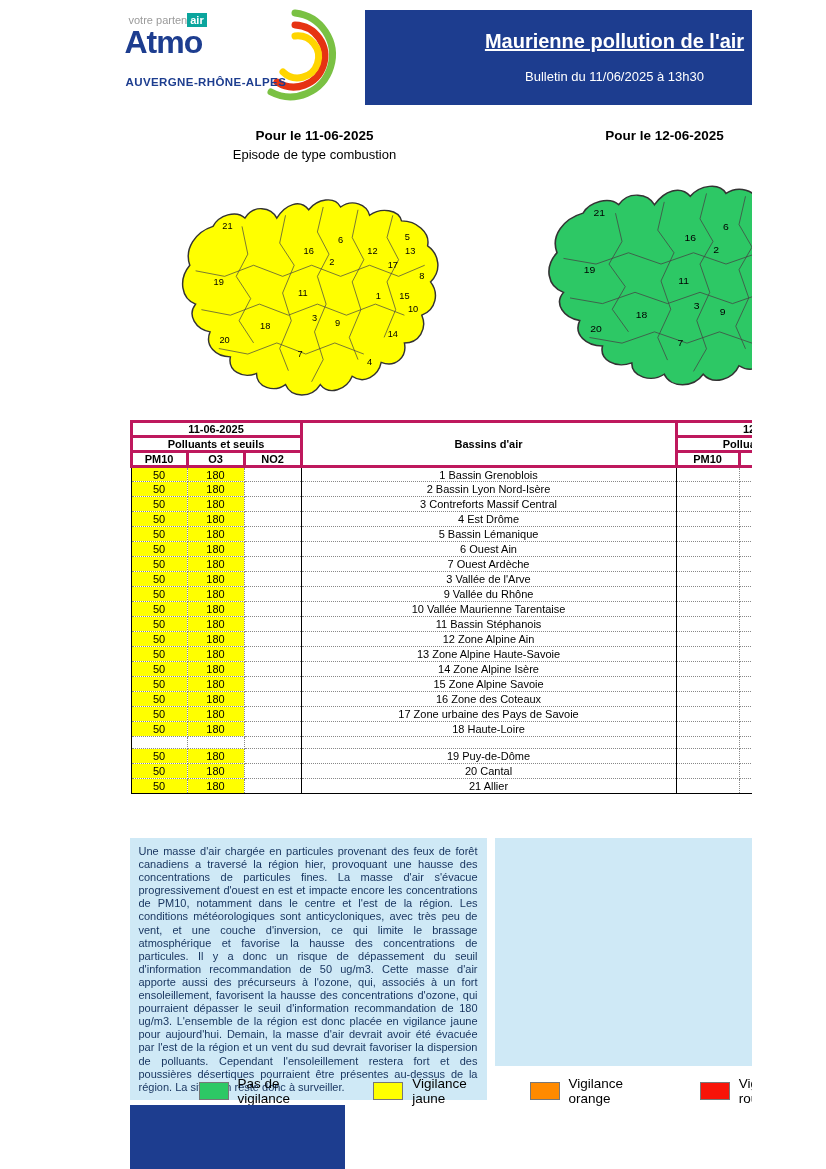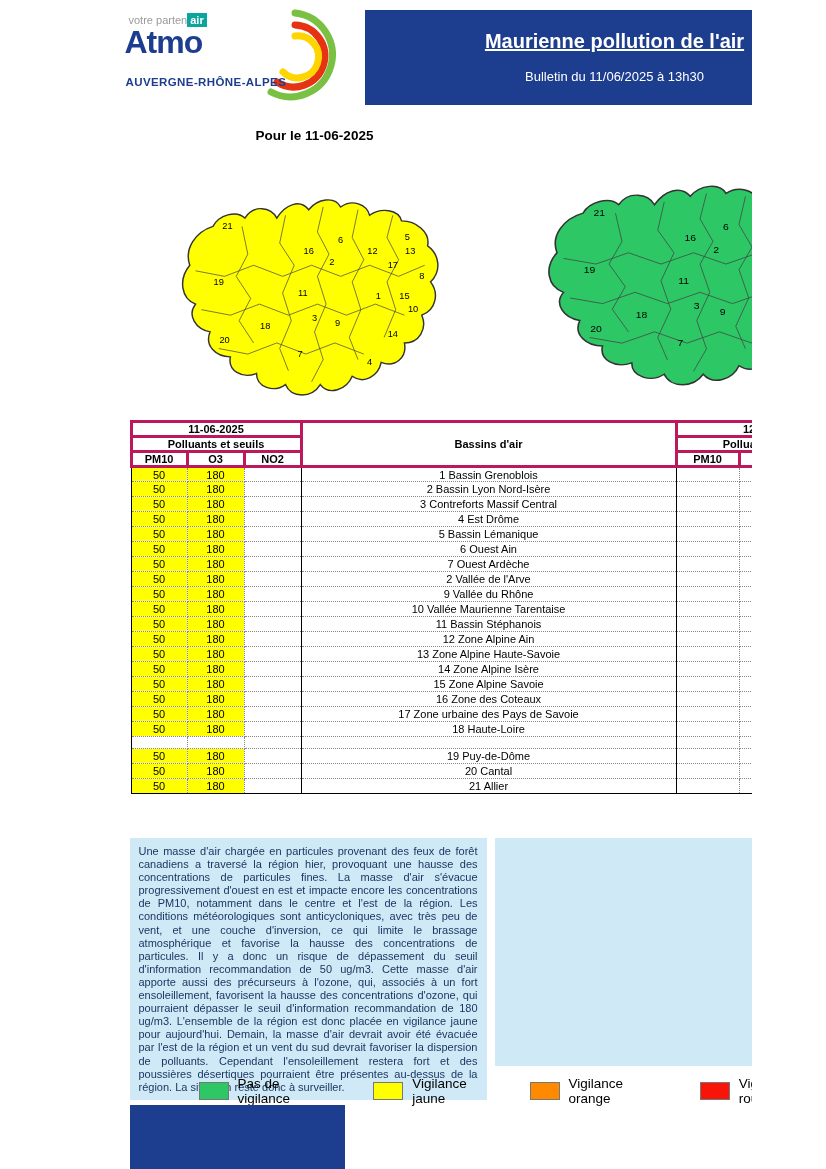--- a/index.html
+++ b/index.html
@@ -69,20 +69,24 @@
     <div class="logo-region">AUVERGNE-RHÔNE-ALPES</div>
   </div>
 
   <div class="header-box">
     <div class="header-title">Maurienne pollution de l'air</div>
     <div class="header-subtitle">Bulletin du 11/06/2025 à 13h30</div>
   </div>
 
   <div class="map-title-left">
     <div class="map-title-line1">Pour le 11-06-2025</div>
+    <div class="map-title-line2">Episode de type combustion</div>
+  </div>
+  <div class="map-title-right">
+    <div class="map-title-line1">Pour le 12-06-2025</div>
   </div>
 
   <svg class="map-left-svg" width="290" height="222" viewBox="0 0 100 80" preserveAspectRatio="none">
     <path class="region-outline" d="M 12,30 C 10,24 14,18 20,16 C 22,12 28,10 31,13 C 34,8 40,9 42,13 C 45,8 50,6 53,10 C 56,6 62,5 64,9 C 68,6 73,8 74,12 C 78,9 84,10 85,14 C 90,14 95,18 94,23 C 98,26 99,32 95,36 C 98,40 97,46 92,48 C 94,53 91,58 86,58 C 87,63 83,67 78,65 C 77,70 72,73 68,70 C 66,75 60,77 57,73 C 54,78 47,78 45,73 C 41,76 35,74 35,69 C 30,71 25,68 26,63 C 21,63 17,59 19,54 C 14,53 11,48 14,44 C 9,42 8,35 12,30 Z" fill="#ffff00"></path>
     <path class="zone-line" d="M30,16 L32,26 L28,34 L33,42 L29,50 L34,58"></path>
     <path class="zone-line" d="M45,12 L43,22 L48,30 L44,40 L47,50 L43,60 L46,68"></path>
     <path class="zone-line" d="M58,9 L56,18 L60,26 L56,34 L59,44 L55,54 L58,64 L54,72"></path>
     <path class="zone-line" d="M70,10 L68,20 L72,28 L68,36 L71,46 L67,56 L70,64"></path>
     <path class="zone-line" d="M82,12 L80,20 L84,28 L80,36 L83,46 L79,56"></path>
     <path class="zone-line" d="M14,32 L24,34 L34,30 L44,34 L54,30 L64,34 L74,30 L84,34 L93,30"></path>
@@ -238,21 +242,21 @@
           <td class="v"></td>
           <td class="bname">7 Ouest Ardèche</td>
           <td class="v"></td>
           <td class="v"></td>
           <td class="v"></td>
         </tr>
         <tr>
           <td class="v yellow">50</td>
           <td class="v yellow">180</td>
           <td class="v"></td>
-          <td class="bname">2 Vallée de l'Arve</td>
+          <td class="bname">3 Vallée de l'Arve</td>
           <td class="v"></td>
           <td class="v"></td>
           <td class="v"></td>
         </tr>
         <tr>
           <td class="v yellow">50</td>
           <td class="v yellow">180</td>
           <td class="v"></td>
           <td class="bname">9 Vallée du Rhône</td>
           <td class="v"></td>

